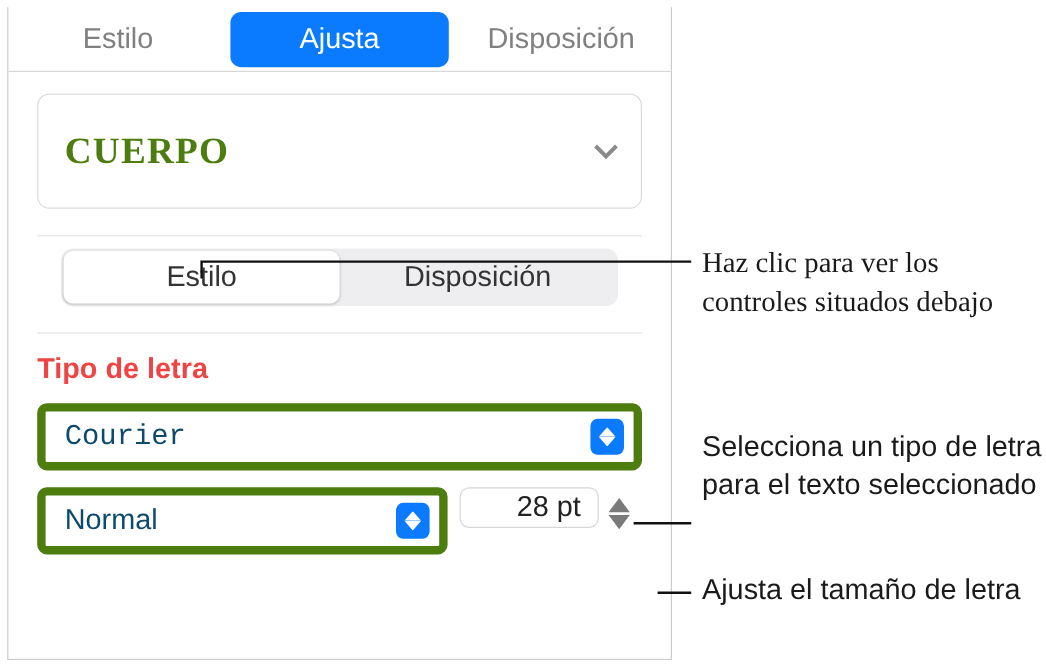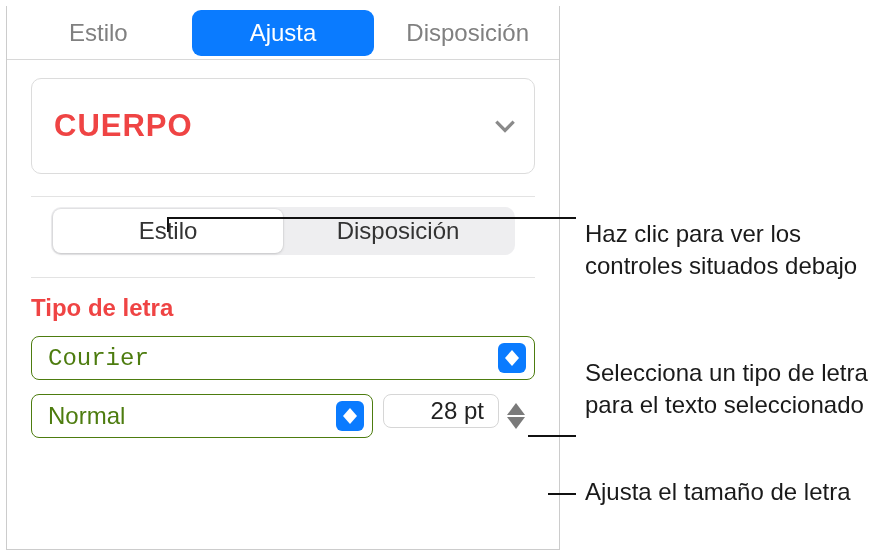--- a/index.html
+++ b/index.html
@@ -47,25 +47,25 @@
     height: 96px;
     border: 1px solid #dcdcdc;
     border-radius: 10px;
     background: #fff;
     display: flex;
     align-items: center;
     padding: 0 16px 0 22px;
     justify-content: space-between;
   }
   .style-button-label {
-    font-family: Liberation Sans, sans-serif;
+    font-family: Liberation Serif, serif;
     font-weight: bold;
     font-size: 31px;
     letter-spacing: 1px;
-    color: #ef4444;
+    color: #4d7c0f;
   }
   .chevron-down {
     width: 26px; height: 26px;
     fill: none;
     stroke: #8a8a8a;
     stroke-width: 3;
   }
 
   .section-body { padding: 0 24px; }
   .divider {
@@ -104,29 +104,29 @@
   .section-label {
     font-size: 24px;
     font-weight: 600;
     color: #ef4444;
     margin-bottom: 14px;
   }
   .row { display: flex; gap: 10px; margin-bottom: 14px; }
   .popup {
     position: relative;
     flex: 1;
-    height: 44px;
-    border: 1px solid #4d7c0f;
+    height: 56px;
+    border: 7px solid #4d7c0f;
     border-radius: 8px;
     background: #fff;
     display: flex;
     align-items: center;
     padding: 0 8px 0 16px;
     font-size: 24px;
-    color: #4d7c0f;
+    color: #0c4a6e;
   }
   .popup.fixed-weight { flex: 0 0 342px; }
   .popup-courier { font-family: "Courier New", Courier, monospace; }
   .popup .stepper-blue {
     margin-left: auto;
     width: 28px; height: 30px;
     background: #0a7bff;
     border-radius: 6px;
     display: flex;
     flex-direction: column;
@@ -252,21 +252,21 @@
               </svg>
             <svg viewBox="0 0 18 12">
                 <polygon points="0,0 18,0 9,12"></polygon>
               </svg>
           </div>
         </div>
       </div>
     </div>
   </div>
 
-  <div class="callout" style="left:585px; top:218px;">Haz clic para ver los controles situados debajo</div>
+  <div class="callout" style="left:585px; top:204px;font-family:Liberation Serif, serif;">Haz clic para ver los controles situados debajo</div>
   <div class="callout" style="left:585px; top:357px;">Selecciona un tipo de letra para el texto seleccionado</div>
   <div class="callout" style="left:585px; top:476px;">Ajusta el tamaño de letra</div>
 
   <svg class="leader" style="left:0;top:0;width:872px;height:556px;position:absolute;pointer-events:none">
     <path d="M 168 232 L 168 218 L 576 218"></path>
     <path d="M 528 436 L 576 436"></path>
     <path d="M 548 494 L 576 494"></path>
   </svg>
 
 </div>

